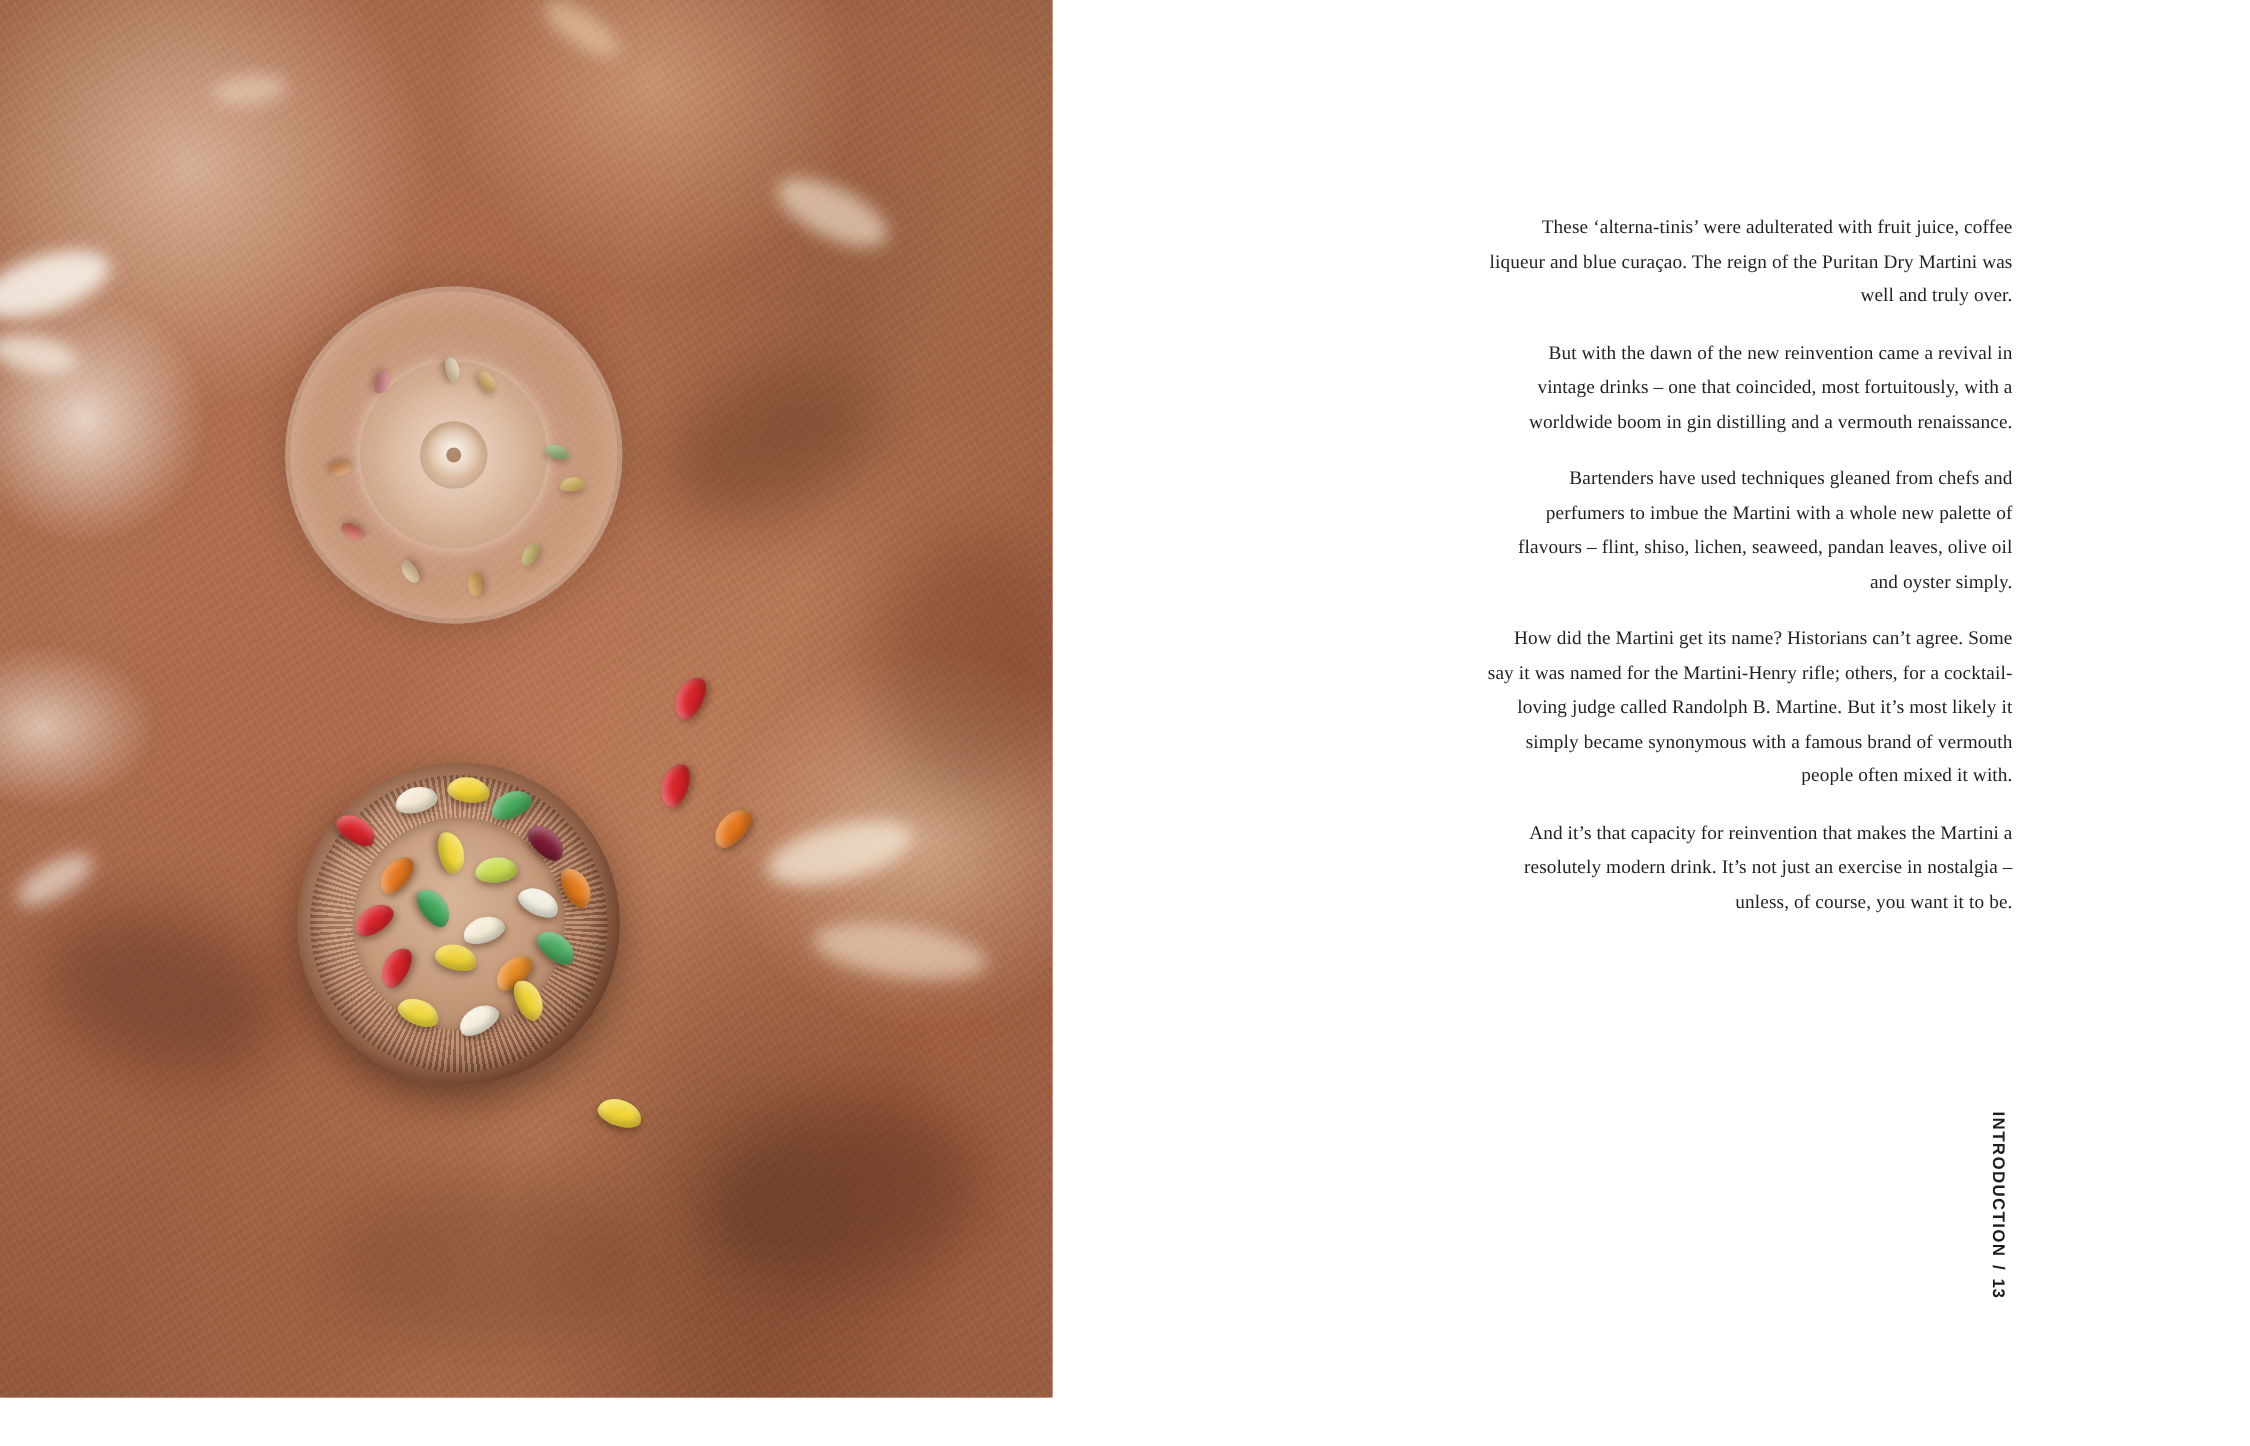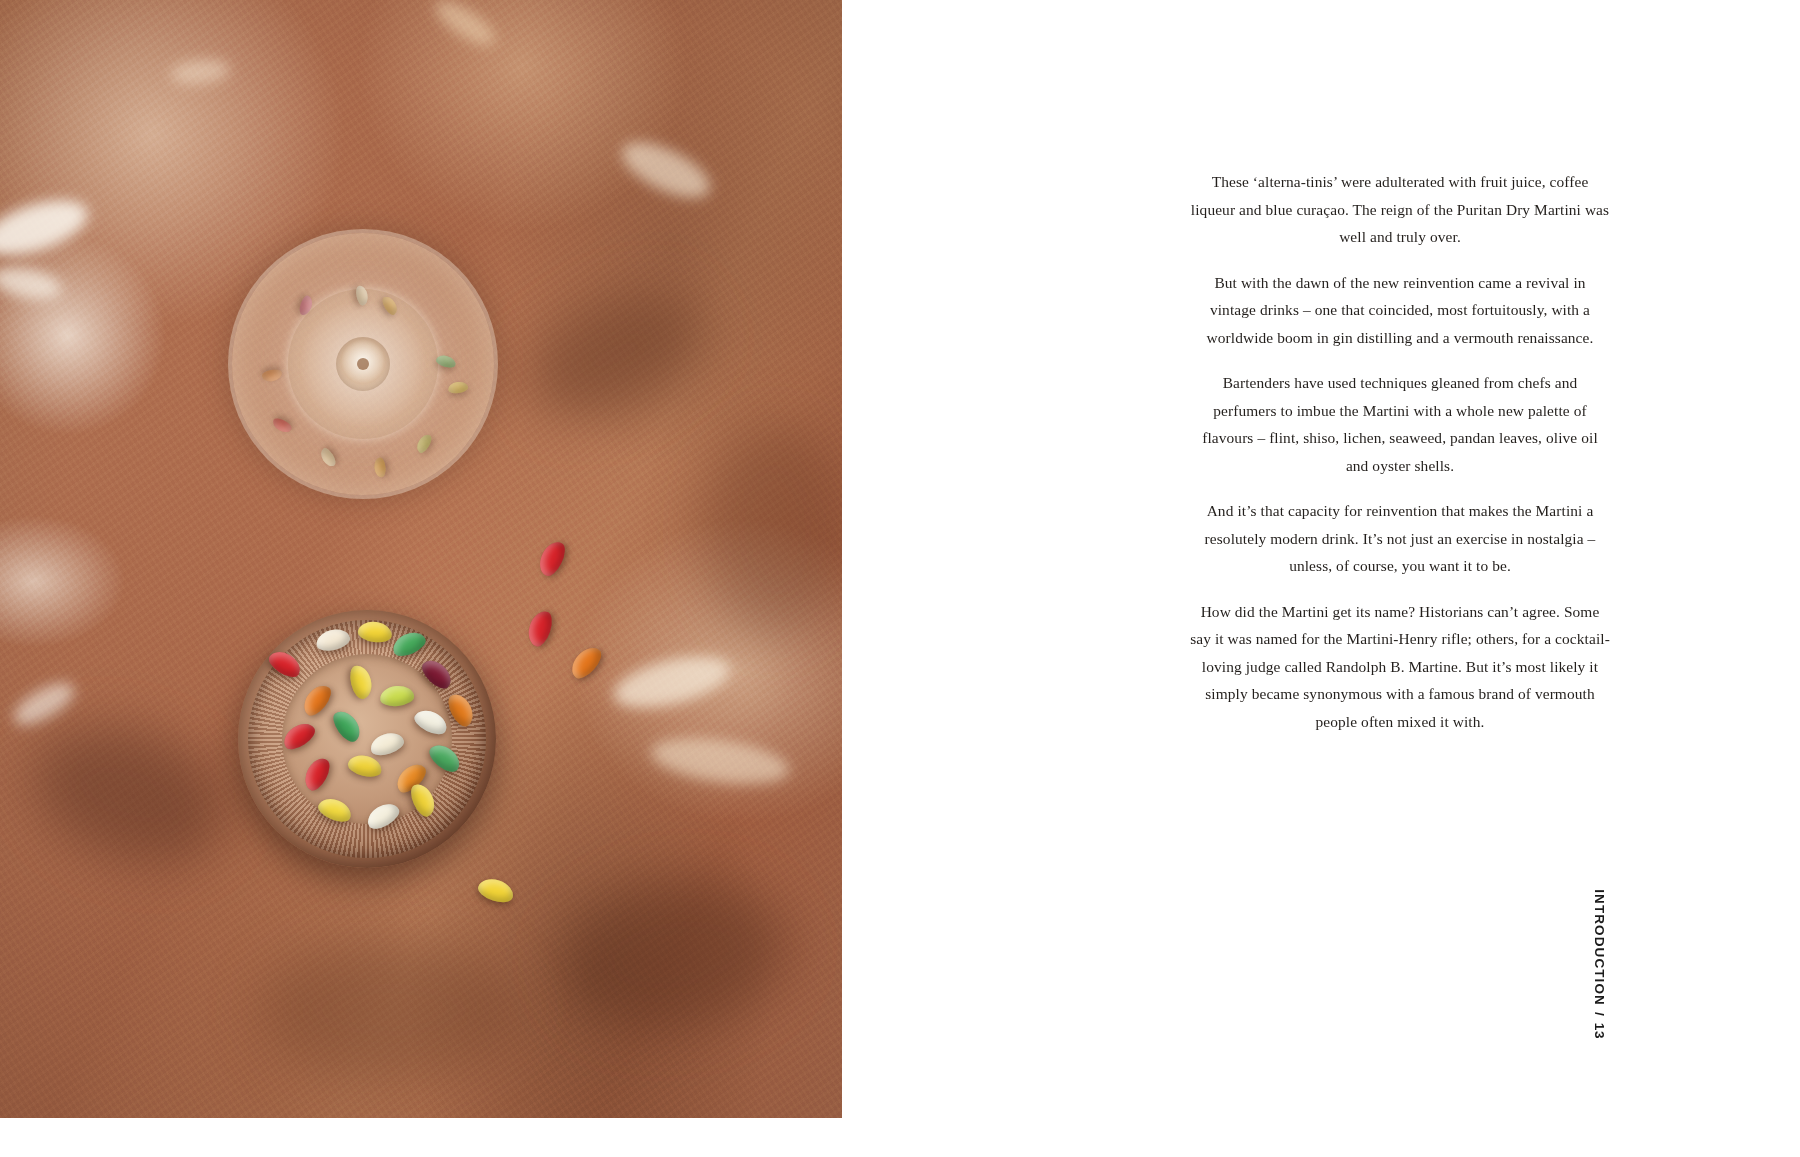--- a/index.html
+++ b/index.html
@@ -163,21 +163,21 @@
     top: 168px;
     width: 420px;
     color: #231f1c;
     font-family: "Liberation Serif", serif;
     font-size: 15.4px;
     line-height: 27.5px;
     letter-spacing: 0.1px;
   }
   .body-copy p {
     margin: 0 0 18px 0;
-    text-align: center;
+    text-align: right;
   }
   .body-copy p:last-child { margin-bottom: 0; }
 
   
   .running-foot {
     position: absolute;
     right: 18px;
     bottom: 118px;
     transform-origin: 100% 100%;
     transform: rotate(90deg) translate(0, 0);
@@ -264,23 +264,23 @@
     <div class="bean" style="left:534px; top:548px; width:36px; height:21px; background:#d8232a; transform:rotate(-64deg);"></div>
     <div class="bean" style="left:522px; top:618px; width:36px; height:21px; background:#d8232a; transform:rotate(-72deg);"></div>
     <div class="bean" style="left:568px; top:652px; width:36px; height:21px; background:#e4761d; transform:rotate(-48deg);"></div>
     <div class="bean" style="left:478px; top:880px; width:36px; height:21px; background:#f2d437; transform:rotate(18deg);"></div>
   </div>
 
   <div class="text-page">
     <div class="body-copy">
       <p>These ‘alterna-tinis’ were adulterated with fruit juice, coffee liqueur and blue curaçao. The reign of the Puritan Dry Martini was well and truly over.</p>
       <p>But with the dawn of the new reinvention came a revival in vintage drinks – one that coincided, most fortuitously, with a worldwide boom in gin distilling and a vermouth renaissance.</p>
-      <p>Bartenders have used techniques gleaned from chefs and perfumers to imbue the Martini with a whole new palette of flavours – flint, shiso, lichen, seaweed, pandan leaves, olive oil and oyster shells.</p>
+      <p>Bartenders have used techniques gleaned from chefs and perfumers to imbue the Martini with a whole new palette of flavours – flint, shiso, lichen, seaweed, pandan leaves, olive oil and oyster simply.</p>
+      <p>How did the Martini get its name? Historians can’t agree. Some say it was named for the Martini-Henry rifle; others, for a cocktail-loving judge called Randolph B. Martine. But it’s most likely it simply became synonymous with a famous brand of vermouth people often mixed it with.</p>
       <p>And it’s that capacity for reinvention that makes the Martini a resolutely modern drink. It’s not just an exercise in nostalgia – unless, of course, you want it to be.</p>
-      <p>How did the Martini get its name? Historians can’t agree. Some say it was named for the Martini-Henry rifle; others, for a cocktail-loving judge called Randolph B. Martine. But it’s most likely it simply became synonymous with a famous brand of vermouth people often mixed it with.</p>
     </div>
 
     <div class="running-foot">
       <span>INTRODUCTION</span>
       <span class="foot-sep">/</span>
       <span class="folio">13</span>
     </div>
   </div>
 
 </div>

